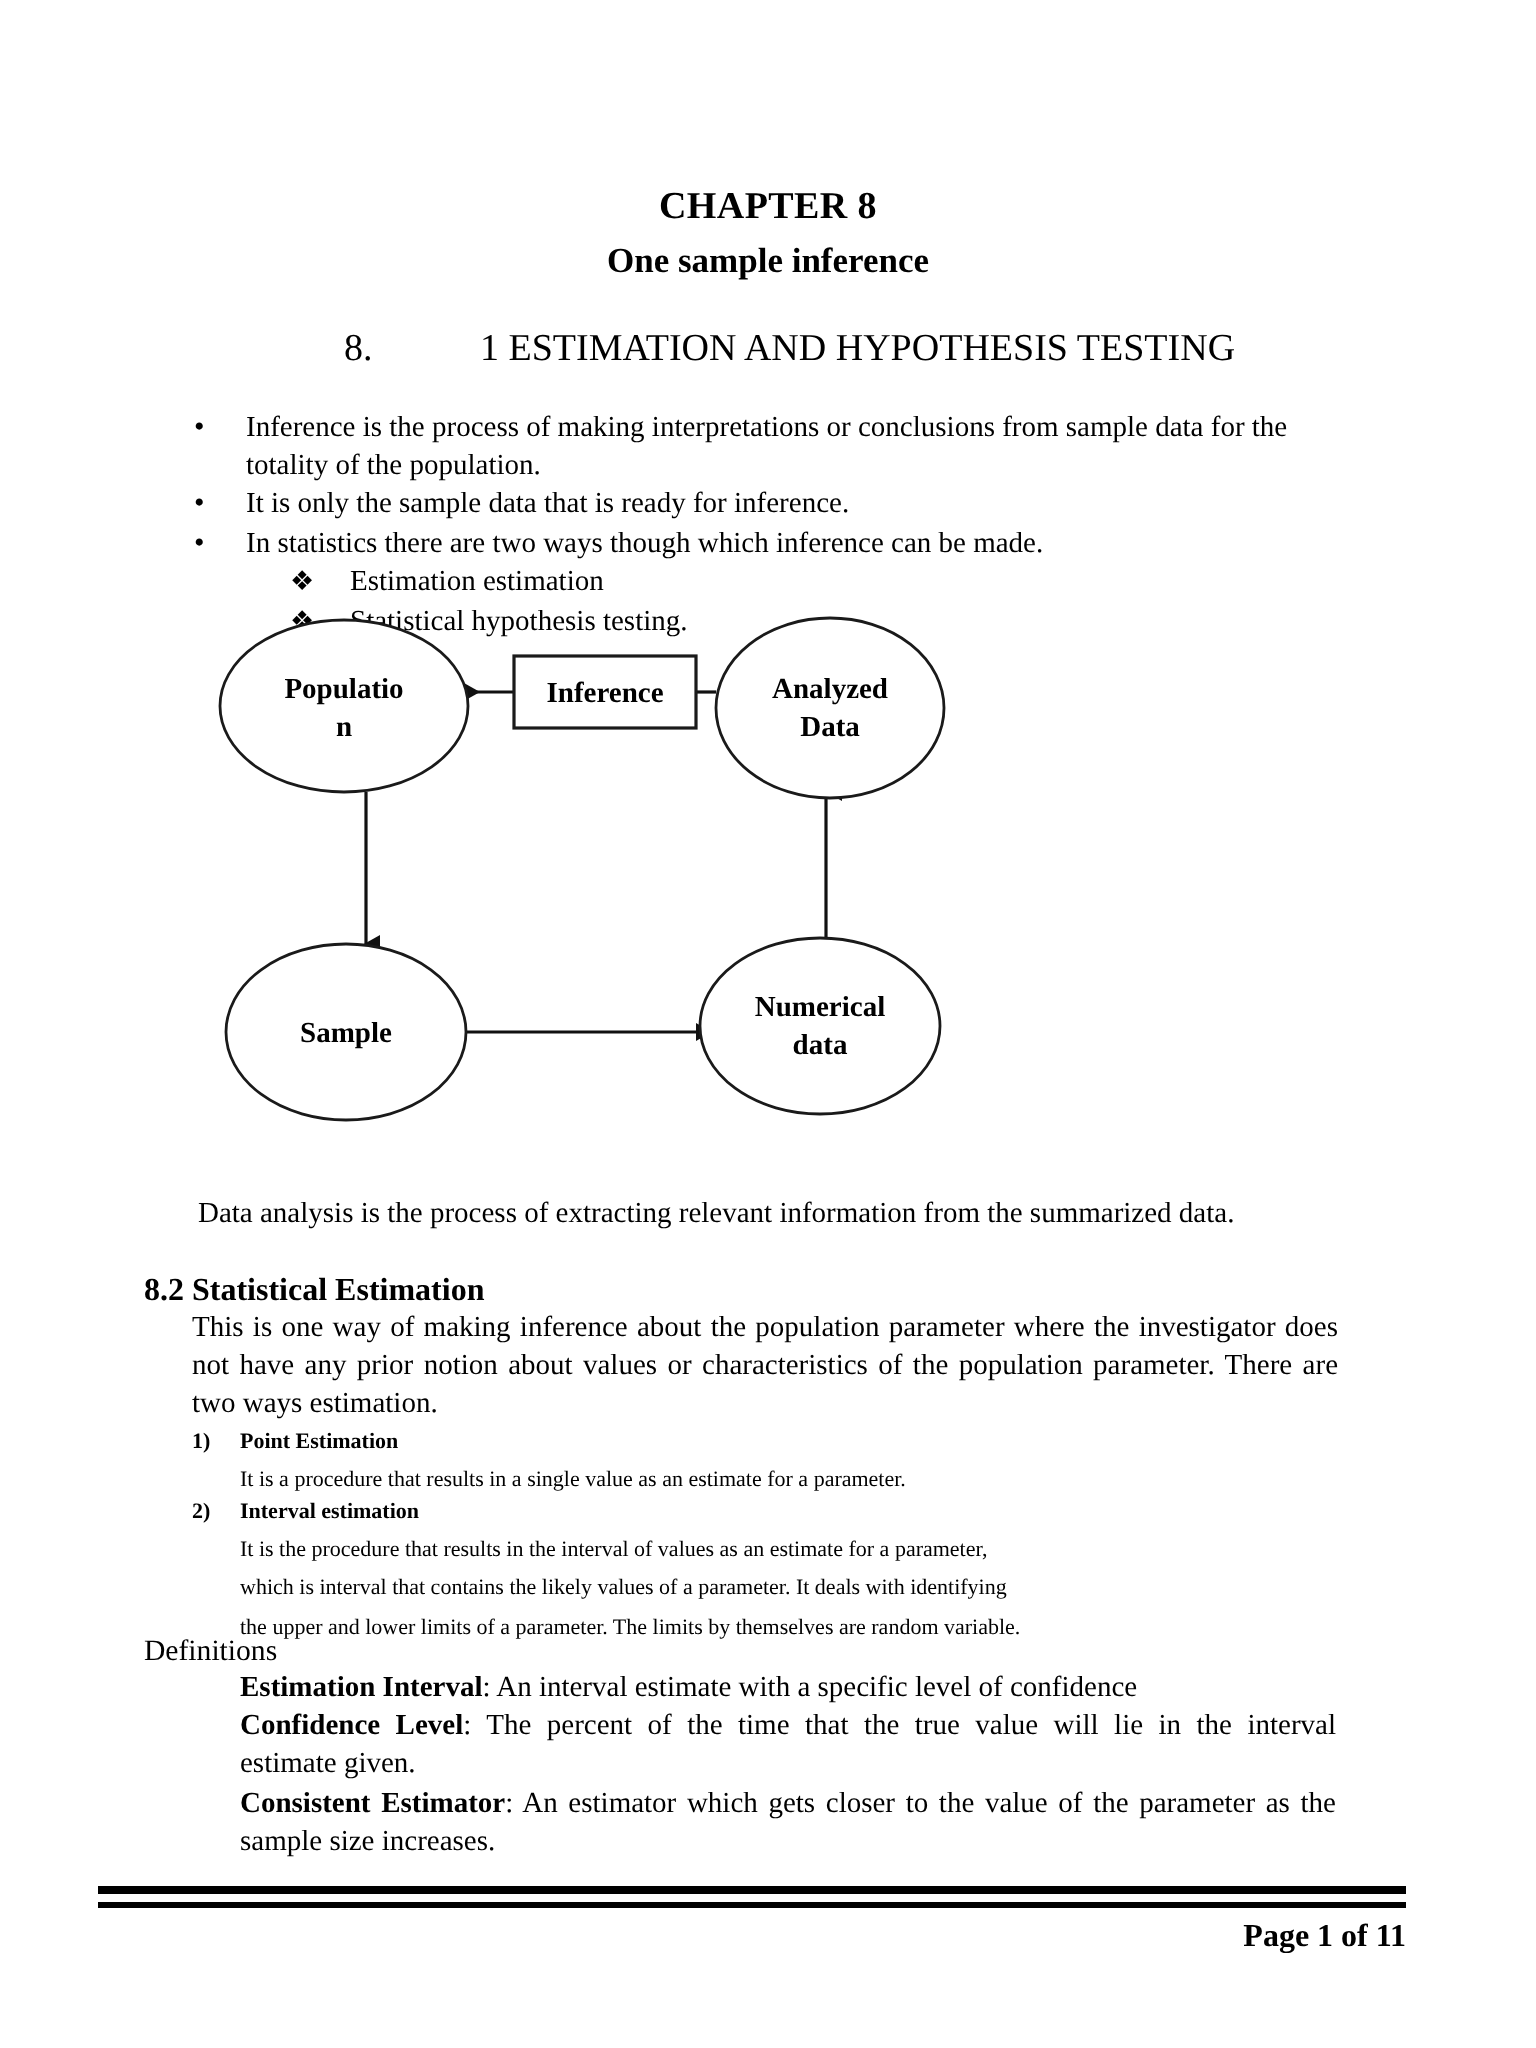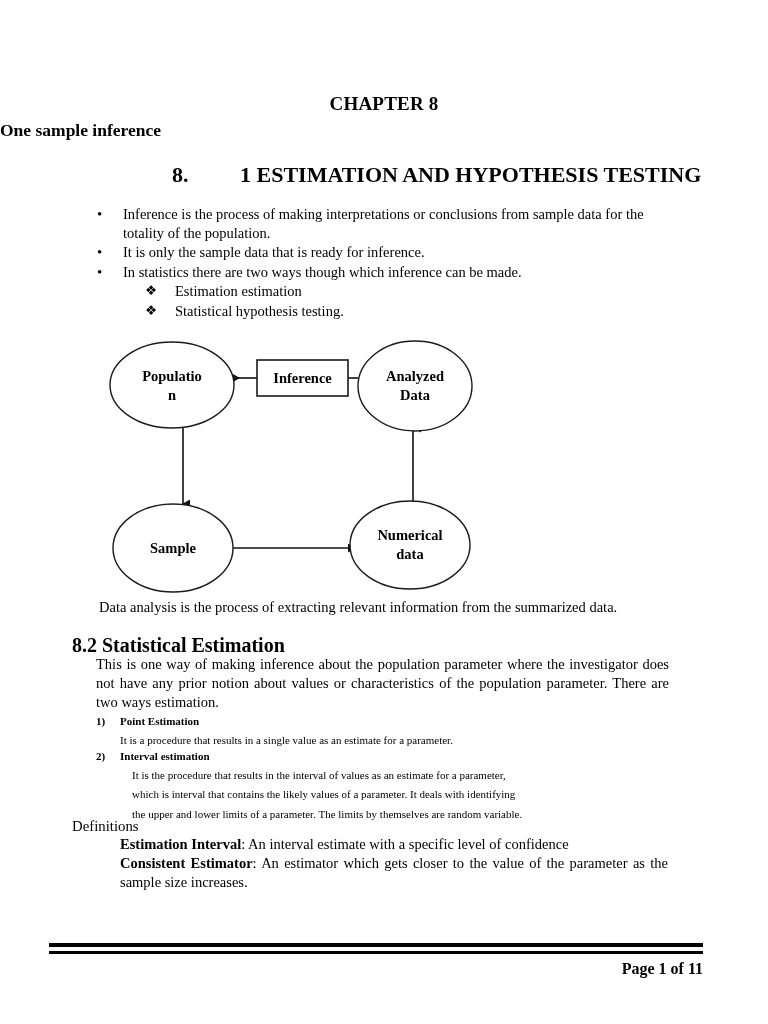--- a/index.html
+++ b/index.html
@@ -32,32 +32,32 @@
     font-size: 19px;
     font-weight: bold;
     line-height: 24px;
     letter-spacing: 0.2px;
   }
   .chapter-sub {
     position: absolute;
     top: 118px;
     left: 0;
     width: 768px;
-    text-align: left;
+    text-align: center;
     font-size: 17.5px;
     font-weight: bold;
     line-height: 24px;
   }
   .section-head {
     position: absolute;
     top: 164px;
     left: 172px;
     width: 560px;
-    font-size: 22px;
-    font-weight: bold;
+    font-size: 19px;
+    font-weight: normal;
     line-height: 22px;
   }
   .section-head .num { display: inline-block; width: 68px; }
 
   
   .bullets {
     position: absolute;
     top: 205px;
     left: 95px;
     width: 580px;
@@ -87,21 +87,21 @@
   .sub-row > .mark {
     position: absolute;
     left: 8px;
     top: -1px;
     font-size: 13.5px;
   }
 
   
   .diagram {
     position: absolute;
-    top: 336px;
+    top: 304px;
     left: 100px;
     width: 400px;
     height: 268px;
   }
   .diagram svg { display: block; }
   .node-label {
     font-family: "Liberation Serif", "DejaVu Serif", serif;
     font-weight: bold;
     font-size: 14.5px;
     fill: #000000;
@@ -121,21 +121,21 @@
     top: 598px;
     left: 99px;
     width: 580px;
     font-size: 14.5px;
     line-height: 19px;
   }
   .h2 {
     position: absolute;
     top: 635px;
     left: 72px;
-    font-size: 20px;
+    font-size: 16px;
     font-weight: bold;
     line-height: 21px;
   }
   .para-block {
     position: absolute;
     left: 96px;
     width: 573px;
     font-size: 14.5px;
     line-height: 19.2px;
   }
@@ -153,21 +153,21 @@
     display: block;
     padding-left: 0;
   }
   .ol-item .lbl .n { display: inline-block; width: 24px; font-weight: bold; }
   .ol-item .body {
     display: block;
     padding-left: 24px;
     font-weight: normal;
   }
   .just { text-align: justify; }
-  .just > span { display: block; margin-left: 12px; }
+  .just > span { display: block; }
   .defs-head {
     position: absolute;
     top: 817px;
     left: 72px;
     font-size: 14.8px;
     font-weight: normal;
     line-height: 19.2px;
   }
   .defs {
     position: absolute;
@@ -315,20 +315,26 @@
   </div>
 
   <div class="defs-head">Definitions</div>
 
   <div class="defs">
     <div class="def-row">
       <b>Estimation Interval</b><span>: </span><span>An interval estimate with a specific level of confidence</span>
     </div>
     <div class="def-row justify">
       <div style="text-align:justify;text-align-last:justify;">
+        <b>Confidence Level</b><span>: </span><span>The percent of the time that the true value will lie in the interval</span>
+      </div>
+      <div>estimate given.</div>
+    </div>
+    <div class="def-row justify">
+      <div style="text-align:justify;text-align-last:justify;">
         <b>Consistent Estimator</b><span>: </span><span>An estimator which gets closer to the value of the parameter as the</span>
       </div>
       <div>sample size increases.</div>
     </div>
   </div>
 
   <div class="footer-rule rule-thick"></div>
   <div class="footer-rule rule-thin"></div>
   <div class="footer-text">Page 1 of 11</div>
 

